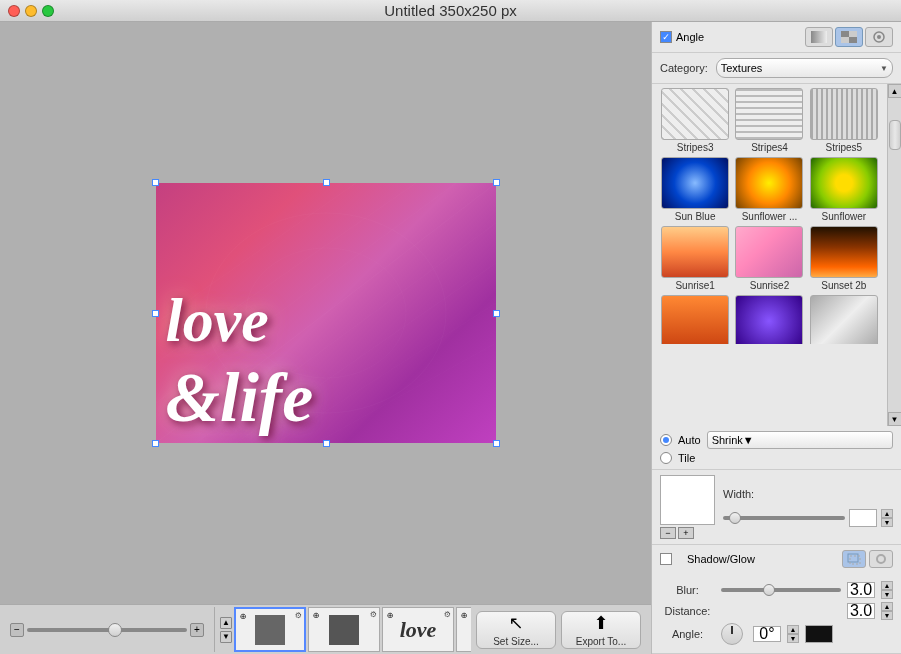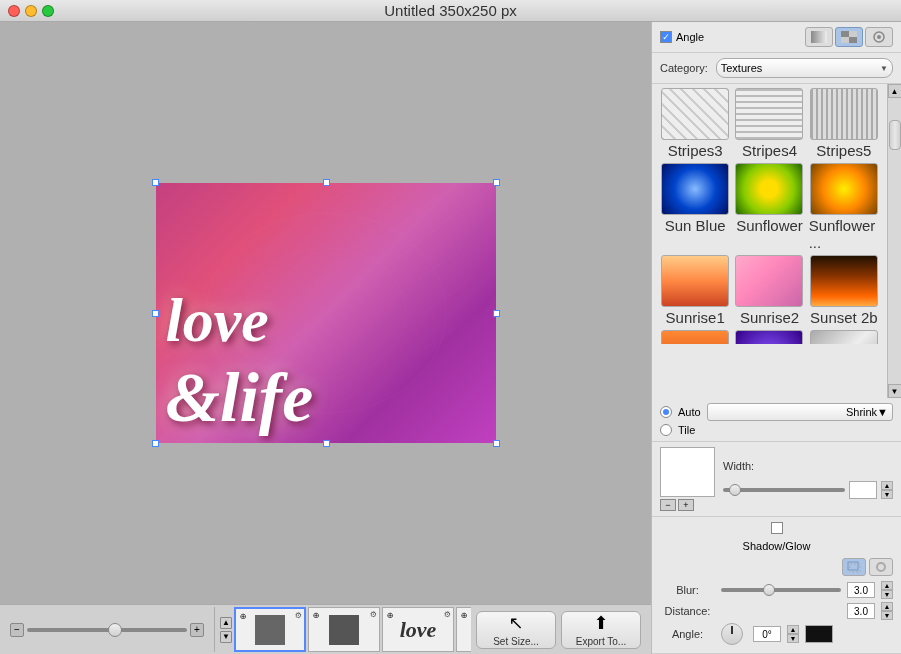--- a/index.html
+++ b/index.html
@@ -376,23 +376,23 @@
 
     .texture-thumb {
       width: 68px;
       height: 52px;
       border: 1px solid #aaa;
       border-radius: 3px;
       overflow: hidden;
     }
 
     .texture-label {
-      font-size: 15px;
+      font-size: 10px;
       color: #333;
-      text-align: left;
+      text-align: center;
     }
 
     
     .tex-stripes3 { background: repeating-linear-gradient(45deg, #ccc, #ccc 2px, #eee 2px, #eee 8px); }
     .tex-stripes4 { background: repeating-linear-gradient(0deg, #bbb, #bbb 2px, #eee 2px, #eee 6px); }
     .tex-stripes5 { background: repeating-linear-gradient(90deg, #aaa, #aaa 2px, #ddd 2px, #ddd 5px); }
     .tex-sunblue { background: radial-gradient(circle, #88bbff 0%, #0044cc 50%, #001166 100%); }
     .tex-sunflower1 { background: radial-gradient(circle, #ffee00 0%, #ff8800 50%, #774400 100%); }
     .tex-sunflower2 { background: radial-gradient(circle, #ffdd00 20%, #88cc00 60%, #226600 100%); }
     .tex-sunrise1 { background: linear-gradient(to bottom, #ffcc88 0%, #ff8844 50%, #cc4422 100%); }
@@ -431,21 +431,21 @@
       border-radius: 50%;
       background: #4488ff;
     }
 
     .shrink-select {
       flex: 1;
       height: 18px;
       background: linear-gradient(to bottom, #fff, #e8e8e8);
       border: 1px solid #aaa;
       border-radius: 3px;
-      display: flex; align-items: center; justify-content: flex-end;
+      display: flex; align-items: center; justify-content: flex-start;
       padding: 0 4px;
       cursor: pointer;
     }
 
     
     .stroke-section {
       padding: 5px 8px;
       border-bottom: 1px solid #ccc;
     }
 
@@ -536,23 +536,22 @@
 
     
     .shadow-section {
       padding: 5px 8px;
       border-bottom: 1px solid #ccc;
     }
 
     .shadow-header {
       display: flex;
       align-items: center;
-      gap: 6px;
-      margin-bottom: 5px;
-      flex-direction: column;
+      gap: 15px;
+      margin-bottom: 13px;
     }
 
     .shadow-btns {
       display: flex;
       gap: 3px;
       margin-left: auto;
     }
 
     .shadow-type-btn {
       width: 24px; height: 18px;
@@ -592,21 +591,21 @@
       border-radius: 50%;
       position: absolute;
       top: -4px;
     }
 
     .prop-value-box {
       width: 28px; height: 16px;
       border: 1px solid #aaa;
       background: white;
       display: flex; align-items: center; justify-content: center;
-      font-size: 10px;
+      font-size: 16px;
     }
 
     
     .angle-dial {
       width: 22px; height: 22px;
       border: 1px solid #aaa;
       border-radius: 50%;
       background: linear-gradient(to bottom, #e8e8e8, #d0d0d0);
       display: flex; align-items: center; justify-content: center;
       position: relative;
@@ -831,26 +830,26 @@
           </div>
           <div class="texture-item">
             <div class="texture-thumb tex-stripes5"></div>
             <span class="texture-label">Stripes5</span>
           </div>
           <div class="texture-item">
             <div class="texture-thumb tex-sunblue"></div>
             <span class="texture-label">Sun Blue</span>
           </div>
           <div class="texture-item">
+            <div class="texture-thumb tex-sunflower1"></div>
+            <span class="texture-label">Sunflower ...</span>
+          </div>
+          <div class="texture-item">
             <div class="texture-thumb tex-sunflower2"></div>
             <span class="texture-label">Sunflower</span>
-          </div>
-          <div class="texture-item">
-            <div class="texture-thumb tex-sunflower1"></div>
-            <span class="texture-label">Sunflower ...</span>
           </div>
           <div class="texture-item">
             <div class="texture-thumb tex-sunrise1"></div>
             <span class="texture-label">Sunrise1</span>
           </div>
           <div class="texture-item">
             <div class="texture-thumb tex-sunrise2"></div>
             <span class="texture-label">Sunrise2</span>
           </div>
           <div class="texture-item">

